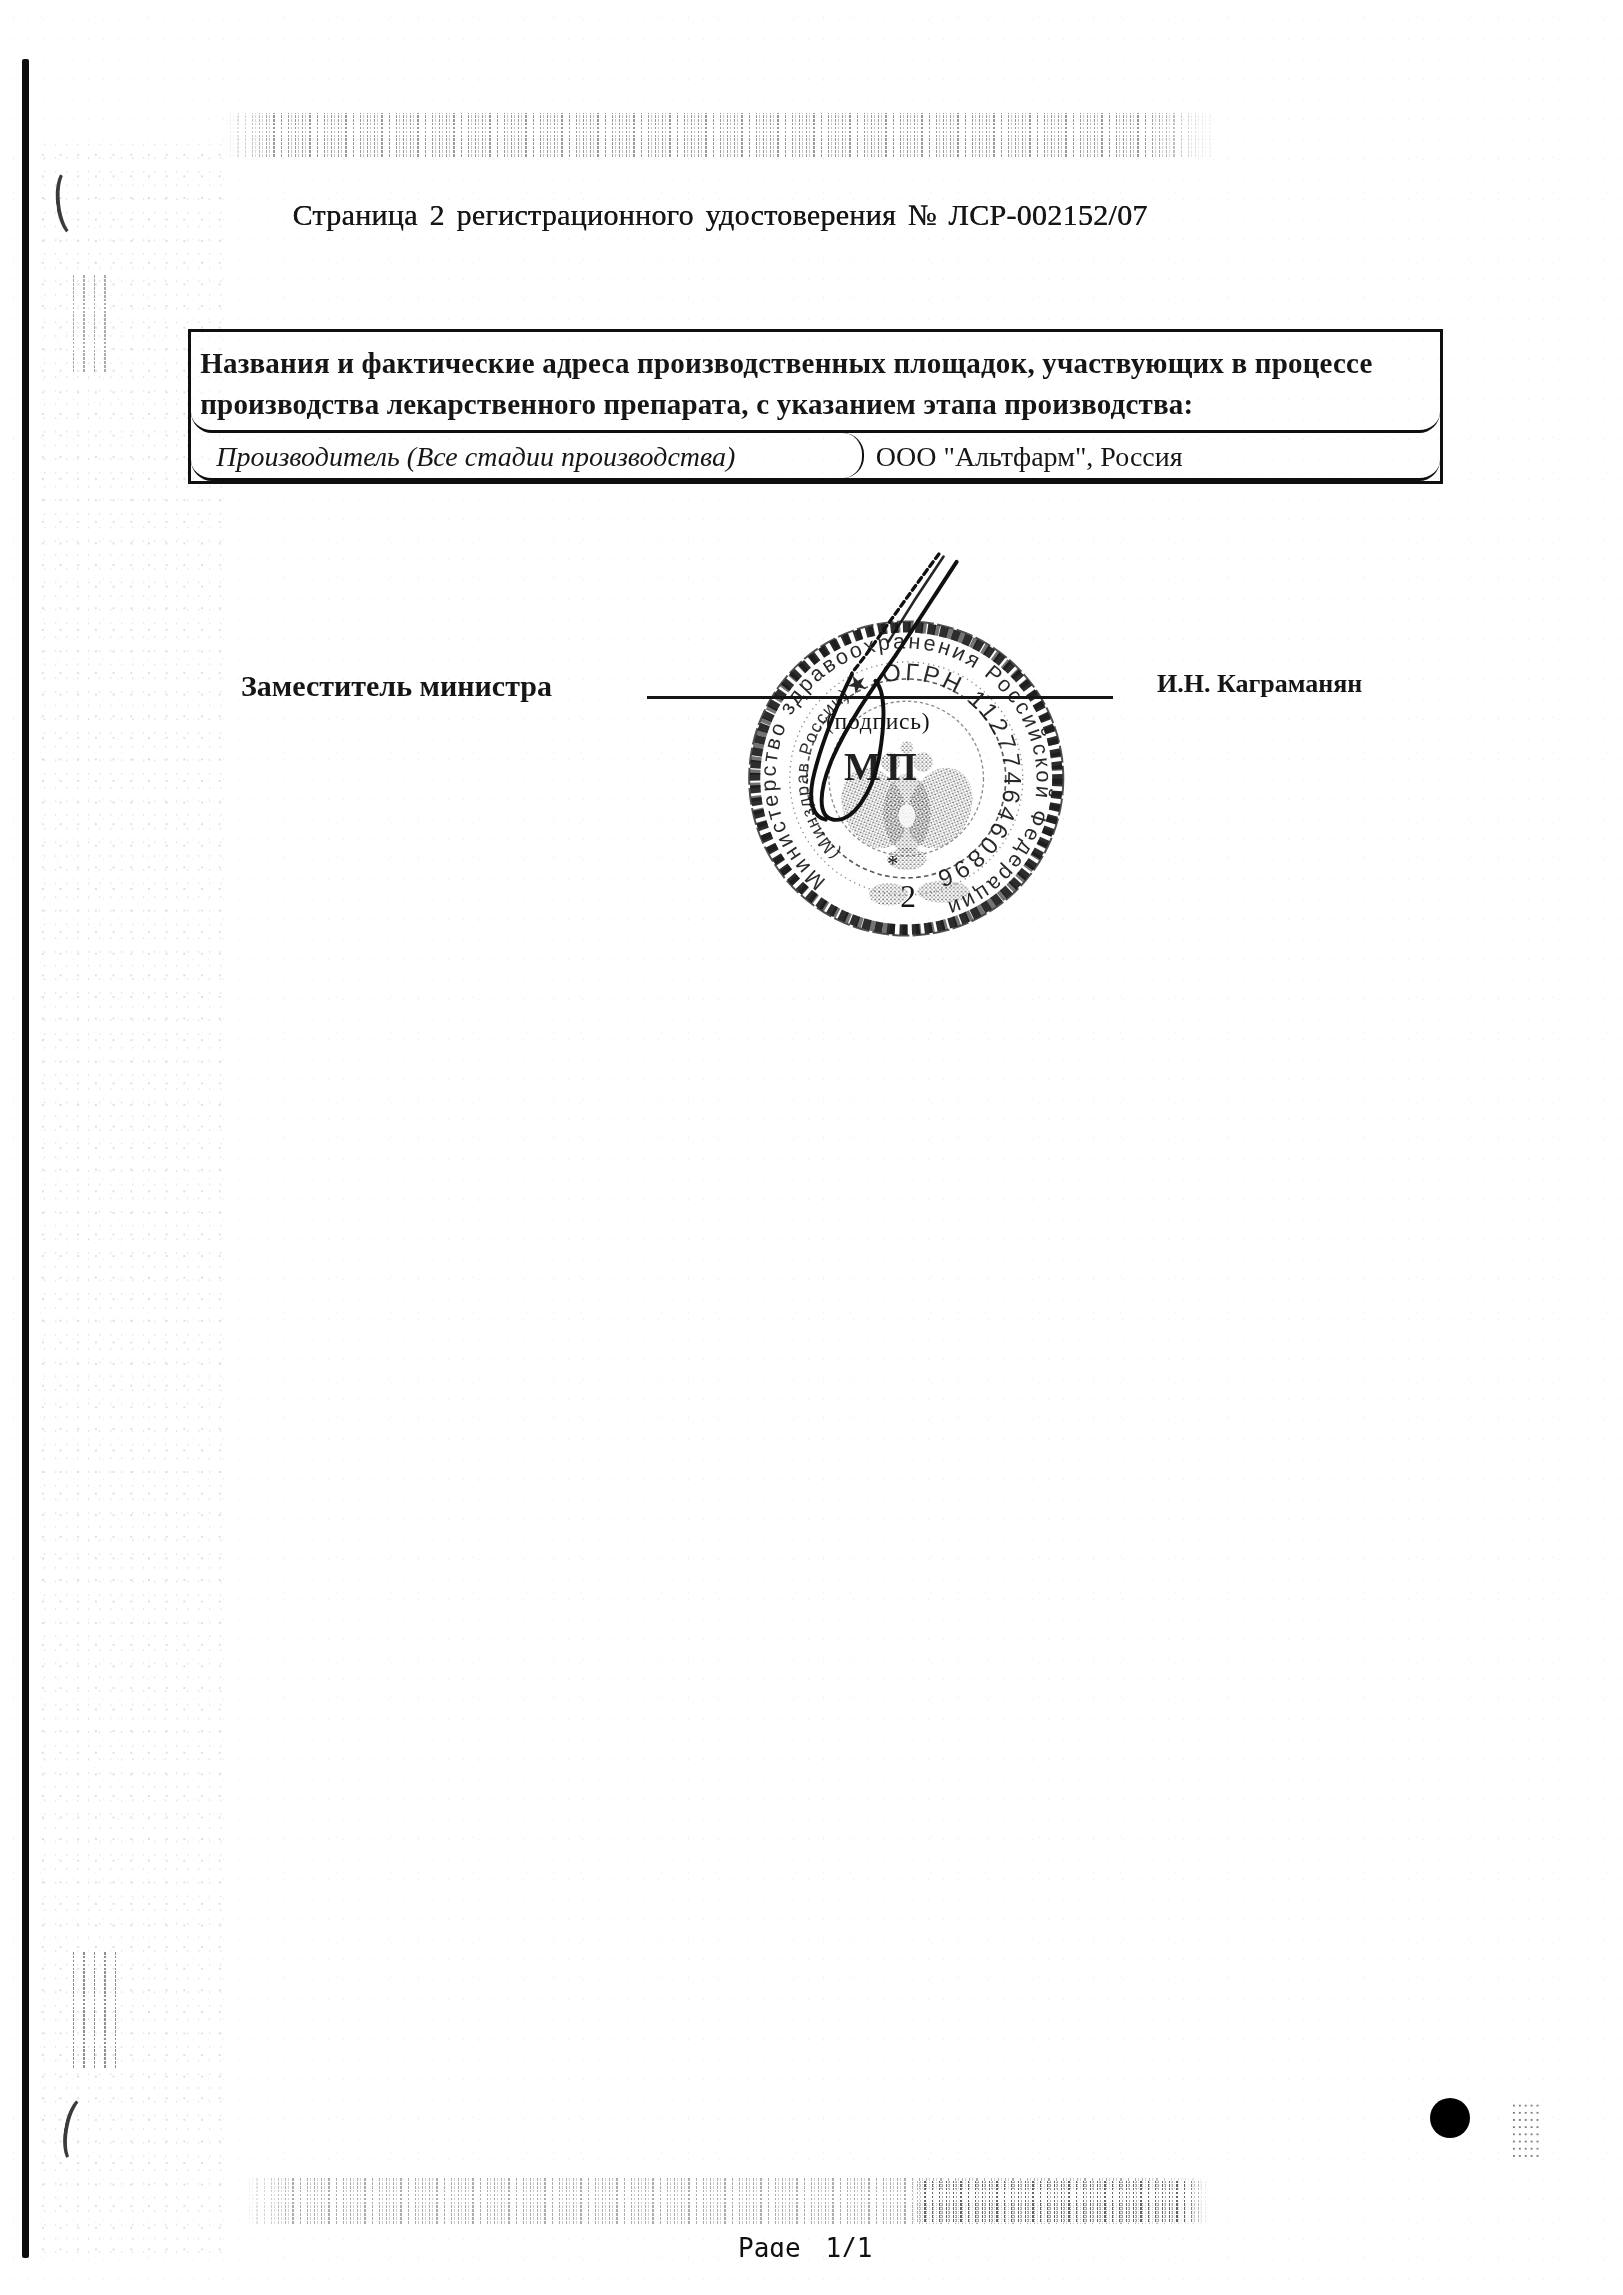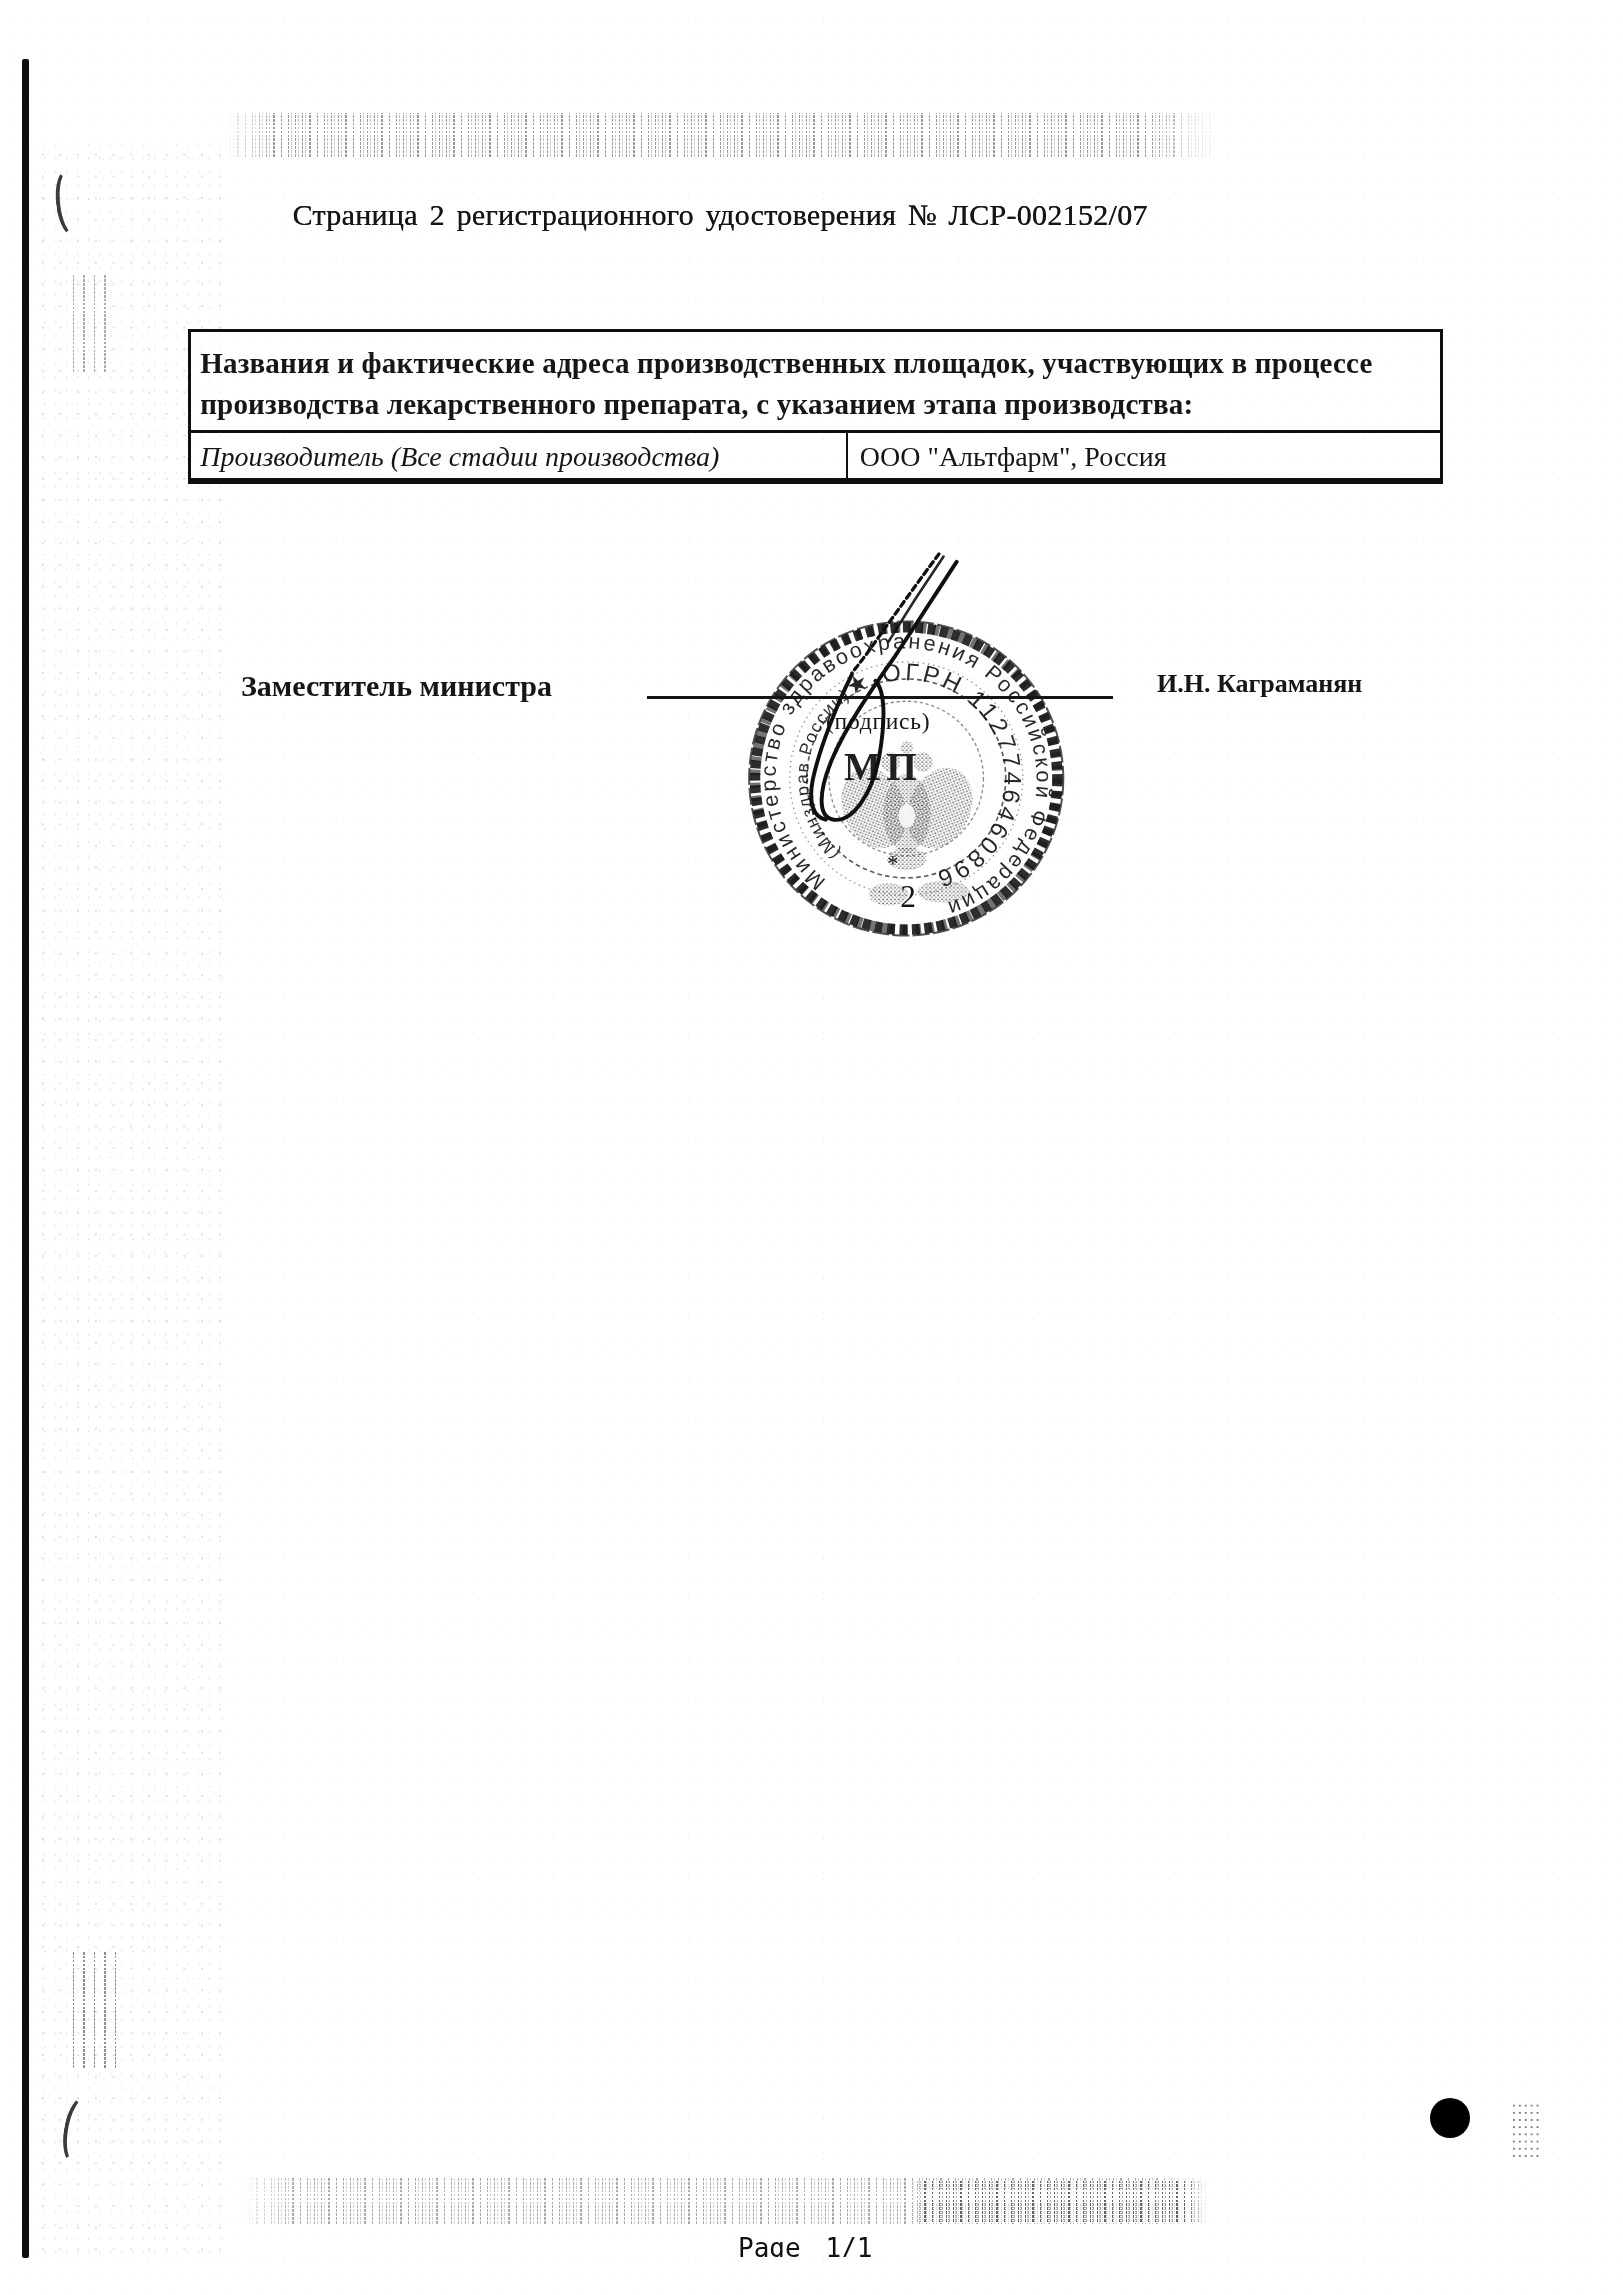--- a/index.html
+++ b/index.html
@@ -55,26 +55,26 @@
   .header-title{
     position:absolute;left:0;top:198px;width:1440px;text-align:center;
     font-size:30px;letter-spacing:0.3px;word-spacing:3.9px;
     text-shadow:0.4px 0 0 currentColor;
   }
 
   .doc-table{
     position:absolute;left:188px;top:329px;width:1255px;
     border:3.3px solid #0f0f0f;box-sizing:border-box;background:rgba(255,255,255,.6);
   }
-  .doc-table *{box-sizing:border-box;}
+  .doc-table *{box-sizing:border-box;border-radius:21px;}
   .t-header{
     min-height:83px;padding:10.5px 10.5px 5.2px 9.2px;border-bottom:3.3px solid #0f0f0f;
     font-weight:bold;font-size:29px;line-height:1.42;letter-spacing:0.2px;
   }
-  .t-row{display:flex;border-bottom:3.3px solid #0f0f0f;height:48px;}
+  .t-row{display:flex;border-bottom:3.3px solid #0f0f0f;height:48px;padding-left:16px;}
   .c-left{width:657px;border-right:2.6px solid #0f0f0f;font-style:italic;font-size:28px;padding:7.9px 9.2px;}
   .c-right{flex:1;font-size:28px;padding:7.9px 11.8px;}
   .t-addr{height:43px;font-size:28px;padding:7.2px 9.2px;}
 
   .sig-role{position:absolute;left:241px;top:669px;font-size:30px;font-weight:bold;}
   .sig-line{position:absolute;left:647px;top:696px;width:466px;height:3.3px;background:#151515;}
   .sig-caption{position:absolute;left:826px;top:708px;font-size:23.6px;letter-spacing:0.7px;}
   .sig-name{position:absolute;left:1157px;top:669px;font-size:26px;font-weight:bold;}
 
   .stamp{position:absolute;left:713px;top:533px;}

